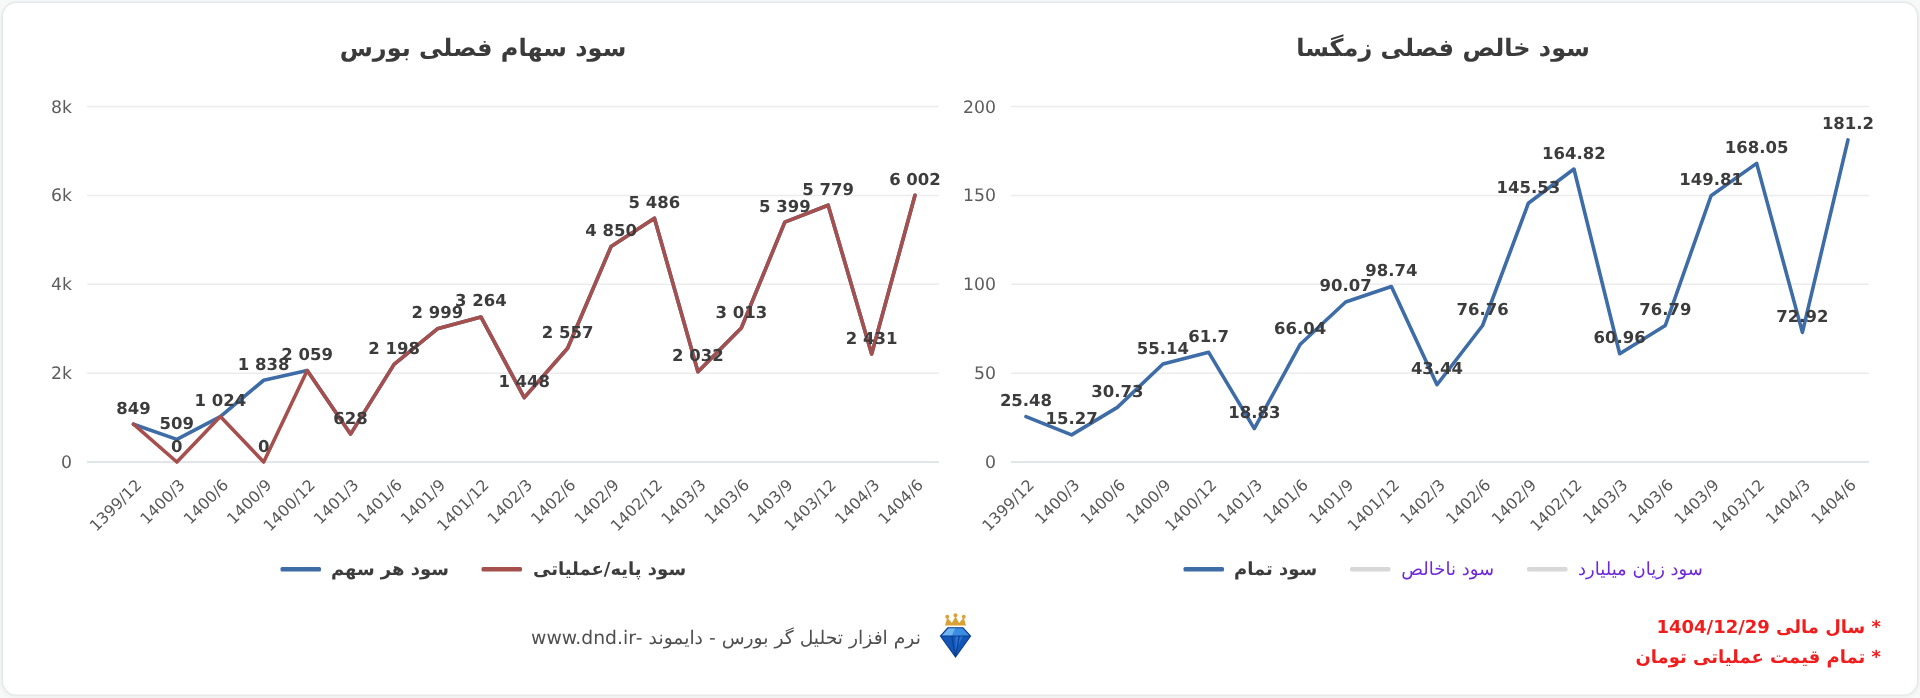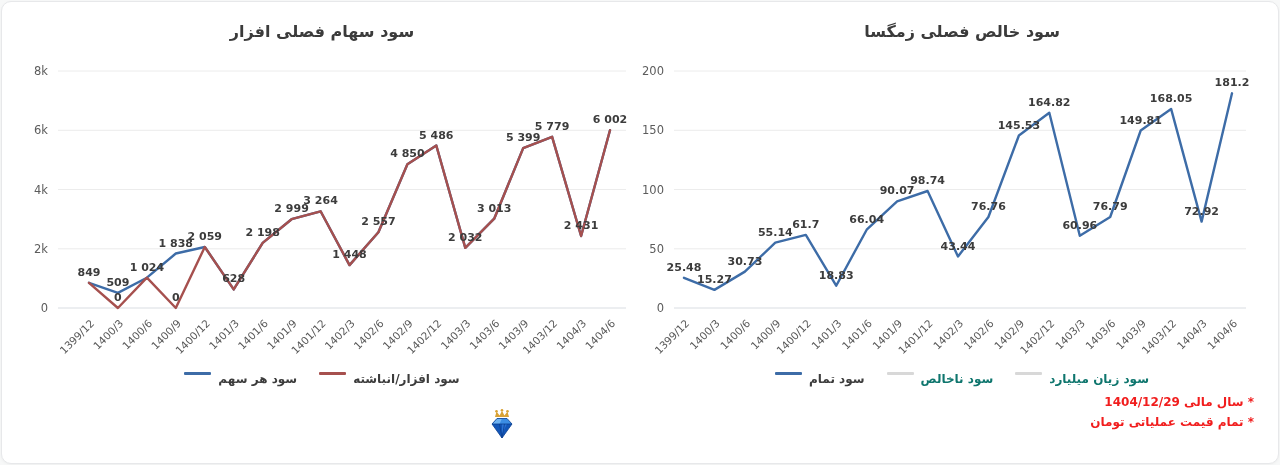--- a/index.html
+++ b/index.html
@@ -13,29 +13,29 @@
   .chart-title.right{left:640px;}
   .ytick{font-size:11.5px;fill:#5c5c5c;text-anchor:end;font-family:"DejaVu Sans",sans-serif;}
   .xtick{font-size:10.5px;fill:#585858;text-anchor:end;font-family:"DejaVu Sans",sans-serif;}
   .dlabel{font-size:11px;font-weight:bold;fill:#3c3c3c;text-anchor:middle;font-family:"DejaVu Sans",sans-serif;}
   .grid{stroke:#ececec;stroke-width:1;}
   .grid.base{stroke:#d9dde2;}
   .legend{position:absolute;top:368px;width:640px;display:flex;justify-content:center;
     align-items:center;gap:22px;height:18px;}
   .legend.left{left:0;}
   .legend.right{left:640px;}
-  .legend-item{display:flex;align-items:flex-start;gap:7px;cursor:pointer;}
+  .legend-item{display:flex;align-items:center;gap:7px;cursor:pointer;}
   .legend-swatch{display:inline-block;width:27px;height:3px;border-radius:1px;}
   .legend-label{font-size:12px;font-weight:bold;color:#3c3c3c;direction:rtl;white-space:nowrap;}
-  .legend-item.inactive .legend-label{color:#0f766e;font-weight:bold;}
+  .legend-item.inactive .legend-label{color:#6d28d9;font-weight:normal;}
   .footer{position:absolute;left:0;top:406px;width:1000px;display:flex;justify-content:center;
     align-items:center;gap:10px;}
   .brand-text{font-size:12.5px;color:#4f4f4f;direction:rtl;}
   .logo{display:inline-block;width:26px;height:32px;}
-  .notes{position:absolute;right:24px;top:390px;direction:rtl;text-align:right;
+  .notes{position:absolute;right:24px;top:406px;direction:rtl;text-align:right;
     color:#f11d1d;font-size:12px;font-weight:bold;line-height:20px;}
 </style>
 </head>
 <body>
 
 <div class="card">
 
   <svg id="charts-svg" width="1280" height="465" viewBox="0 0 1280 465">
       <line x1="56" y1="306.0" x2="624" y2="306.0" class="grid base"></line>
       <text x="46" y="310.0" class="ytick">0</text>
@@ -133,49 +133,50 @@
       <text x="1016.9" y="126.5" class="dlabel">145.53</text>
       <text x="1047.3" y="103.7" class="dlabel">164.82</text>
       <text x="1077.8" y="226.8" class="dlabel">60.96</text>
       <text x="1108.2" y="208.0" class="dlabel">76.79</text>
       <text x="1138.7" y="121.5" class="dlabel">149.81</text>
       <text x="1169.1" y="99.9" class="dlabel">168.05</text>
       <text x="1199.6" y="212.6" class="dlabel">72.92</text>
       <text x="1230.0" y="84.3" class="dlabel">181.2</text>
     </svg>
 
-  <div class="chart-title left">سود سهام فصلی افزار</div>
+  <div class="chart-title left">سود سهام فصلی بورس</div>
   <div class="chart-title right">سود خالص فصلی زمگسا</div>
 
   <div class="legend left">
       <div class="legend-item">
         <span class="legend-swatch" style="background: rgb(61, 108, 167);"></span>
         <span class="legend-label">سود هر سهم</span>
       </div>
       <div class="legend-item">
         <span class="legend-swatch" style="background: rgb(166, 80, 78);"></span>
-        <span class="legend-label">سود افزار/انباشته</span>
+        <span class="legend-label">سود پایه/عملیاتی</span>
       </div>
     </div>
   <div class="legend right">
       <div class="legend-item">
         <span class="legend-swatch" style="background: rgb(61, 108, 167);"></span>
         <span class="legend-label">سود تمام</span>
       </div>
       <div class="legend-item inactive">
         <span class="legend-swatch" style="background: rgb(216, 216, 216);"></span>
         <span class="legend-label">سود ناخالص</span>
       </div>
       <div class="legend-item inactive">
         <span class="legend-swatch" style="background: rgb(216, 216, 216);"></span>
         <span class="legend-label">سود زیان میلیارد</span>
       </div>
     </div>
 
   <div class="footer">
+    <span class="brand-text" dir="rtl">نرم افزار تحلیل گر بورس - دایموند -www.dnd.ir</span>
     <span class="logo">
       <svg width="26" height="32" viewBox="0 0 26 32">
         <g>
           <circle cx="7.5" cy="3.2" r="1.3" fill="#d9a236"></circle>
           <circle cx="13" cy="2.2" r="1.3" fill="#d9a236"></circle>
           <circle cx="18.5" cy="3.2" r="1.3" fill="#d9a236"></circle>
           <path d="M6 9 L7.5 3.6 L10.6 7.4 L13 2.8 L15.4 7.4 L18.5 3.6 L20 9 Z" fill="#d9a236"></path>
         </g>
         <g>
           <polygon points="8,10.5 18,10.5 23,16 3,16" fill="#3b8de4"></polygon>

